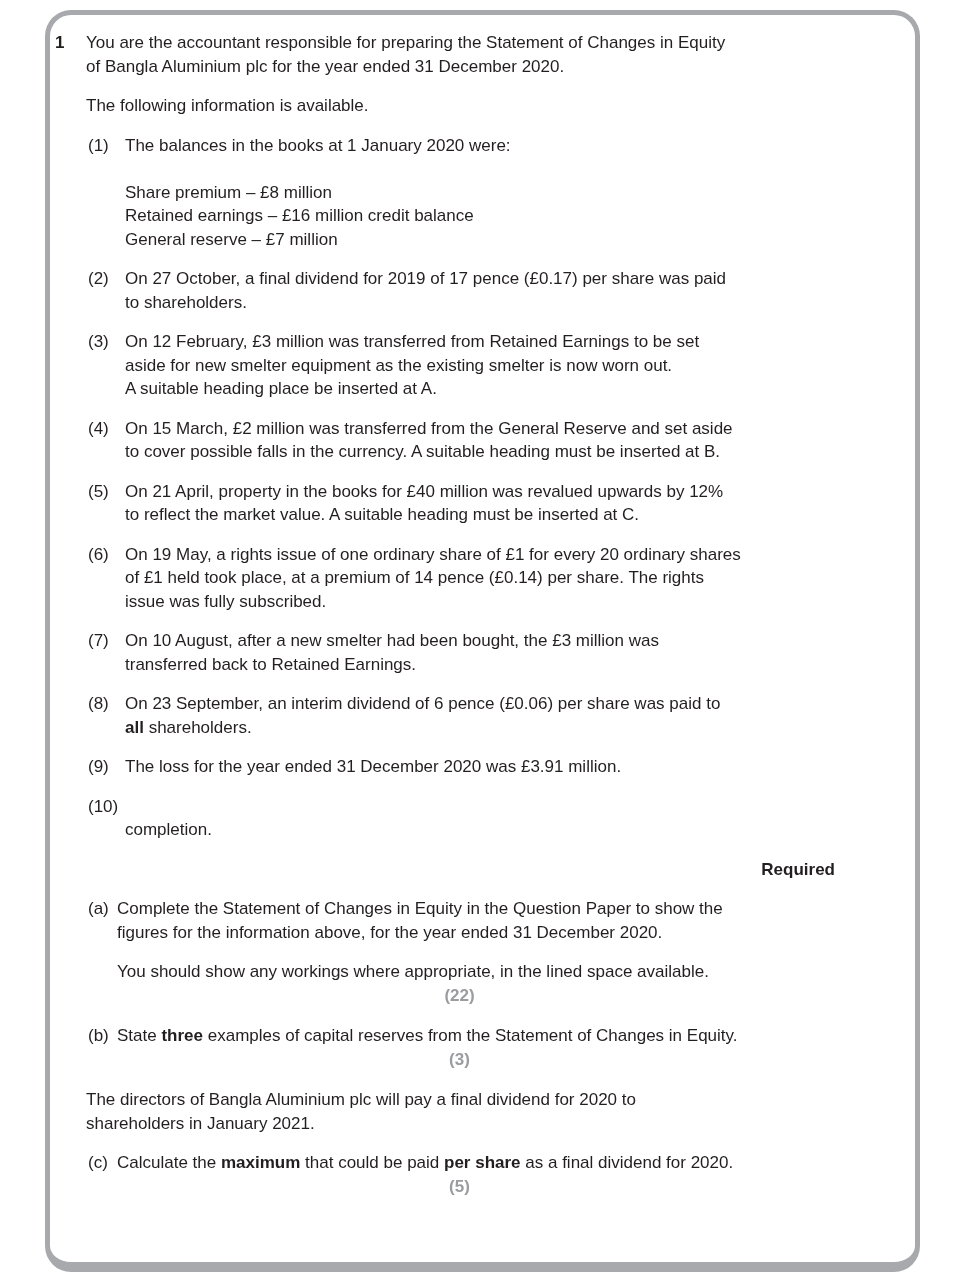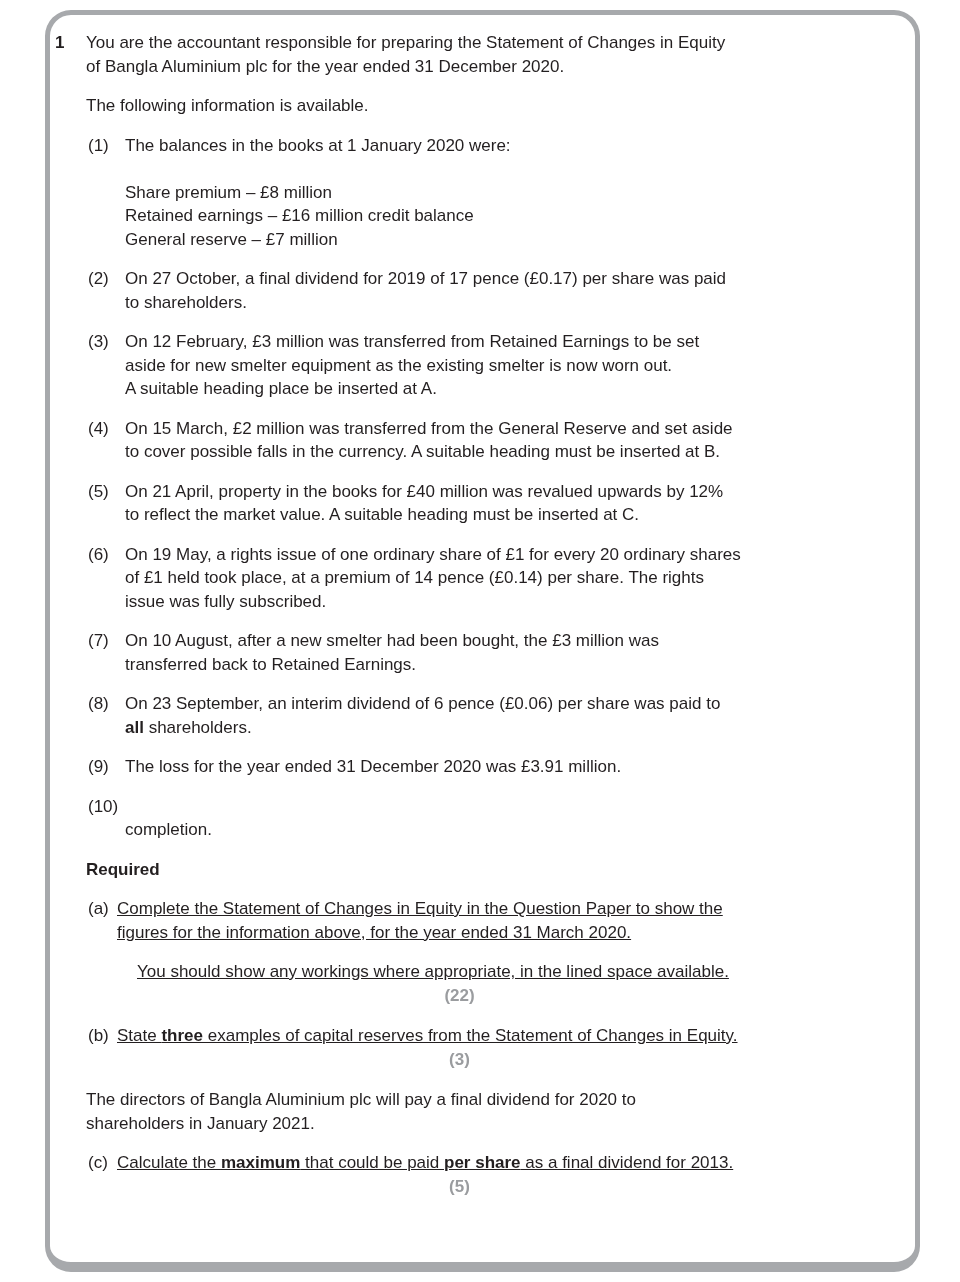--- a/index.html
+++ b/index.html
@@ -38,42 +38,42 @@
 
   .q-row { display: flex; }
   .q-num {
     flex: none;
     width: 31px;
     font-weight: 700;
   }
   .q-body { flex: 1; min-width: 0; }
 
   .para { margin-bottom: 16px; }
-  .bold { font-weight: 700; }
+  .bold { font-weight: 700; text-align: right; }
 
   .item {
     display: flex;
     margin-bottom: 16px;
   }
   .item-marker {
     flex: none;
     width: 39px;
     padding-left: 2px;
   }
   .item-text { flex: 1; min-width: 0; }
 
   .part { margin-bottom: 17px; }
   .part-row { display: flex; }
   .part-marker {
     flex: none;
     width: 31px;
     padding-left: 2px;
   }
-  .part-text { flex: 1; min-width: 0; text-decoration: underline; }
-  .part-para + .part-para { margin-top: 16px; margin-left: 20px; }
+  .part-text { flex: 1; min-width: 0; }
+  .part-para + .part-para { margin-top: 16px; }
   .part-mark {
     text-align: center;
     padding-right: 2px;
     font-weight: 700;
     color: var(--marks-color);
   }
   b { font-weight: 700; text-align: center; }
 </style>
 </head>
 <body>
@@ -141,21 +141,21 @@
   </div>
 </div>
 
       <div class="para bold">Required</div>
 
       <div>
   <div class="part">
     <div class="part-row">
       <span class="part-marker">(a)</span>
       <div class="part-text">
-                <div class="part-para"><span>Complete the Statement of Changes in Equity in the Question Paper to show the</span><br><span>figures for the information above, for the year ended 31 March 2020.</span></div>
+                <div class="part-para"><span>Complete the Statement of Changes in Equity in the Question Paper to show the</span><br><span>figures for the information above, for the year ended 31 December 2020.</span></div>
                 <div class="part-para"><span>You should show any workings where appropriate, in the lined space available.</span></div>
               </div>
     </div>
     <div class="part-mark">(22)</div>
   </div>
 
   <div class="part">
     <div class="part-row">
       <span class="part-marker">(b)</span>
       <div class="part-text">
@@ -166,21 +166,21 @@
   </div>
 </div>
 
       <div class="para"><span>The directors of Bangla Aluminium plc will pay a final dividend for 2020 to</span><br><span>shareholders in January 2021.</span></div>
 
       <div>
   <div class="part">
     <div class="part-row">
       <span class="part-marker">(c)</span>
       <div class="part-text">
-                <div class="part-para"><span>Calculate the </span><b>maximum</b><span> that could be paid </span><b>per share</b><span> as a final dividend for 2013.</span></div>
+                <div class="part-para"><span>Calculate the </span><b>maximum</b><span> that could be paid </span><b>per share</b><span> as a final dividend for 2020.</span></div>
               </div>
     </div>
     <div class="part-mark">(5)</div>
   </div>
 </div>
 
     </div>
   </div>
 </div>
 

